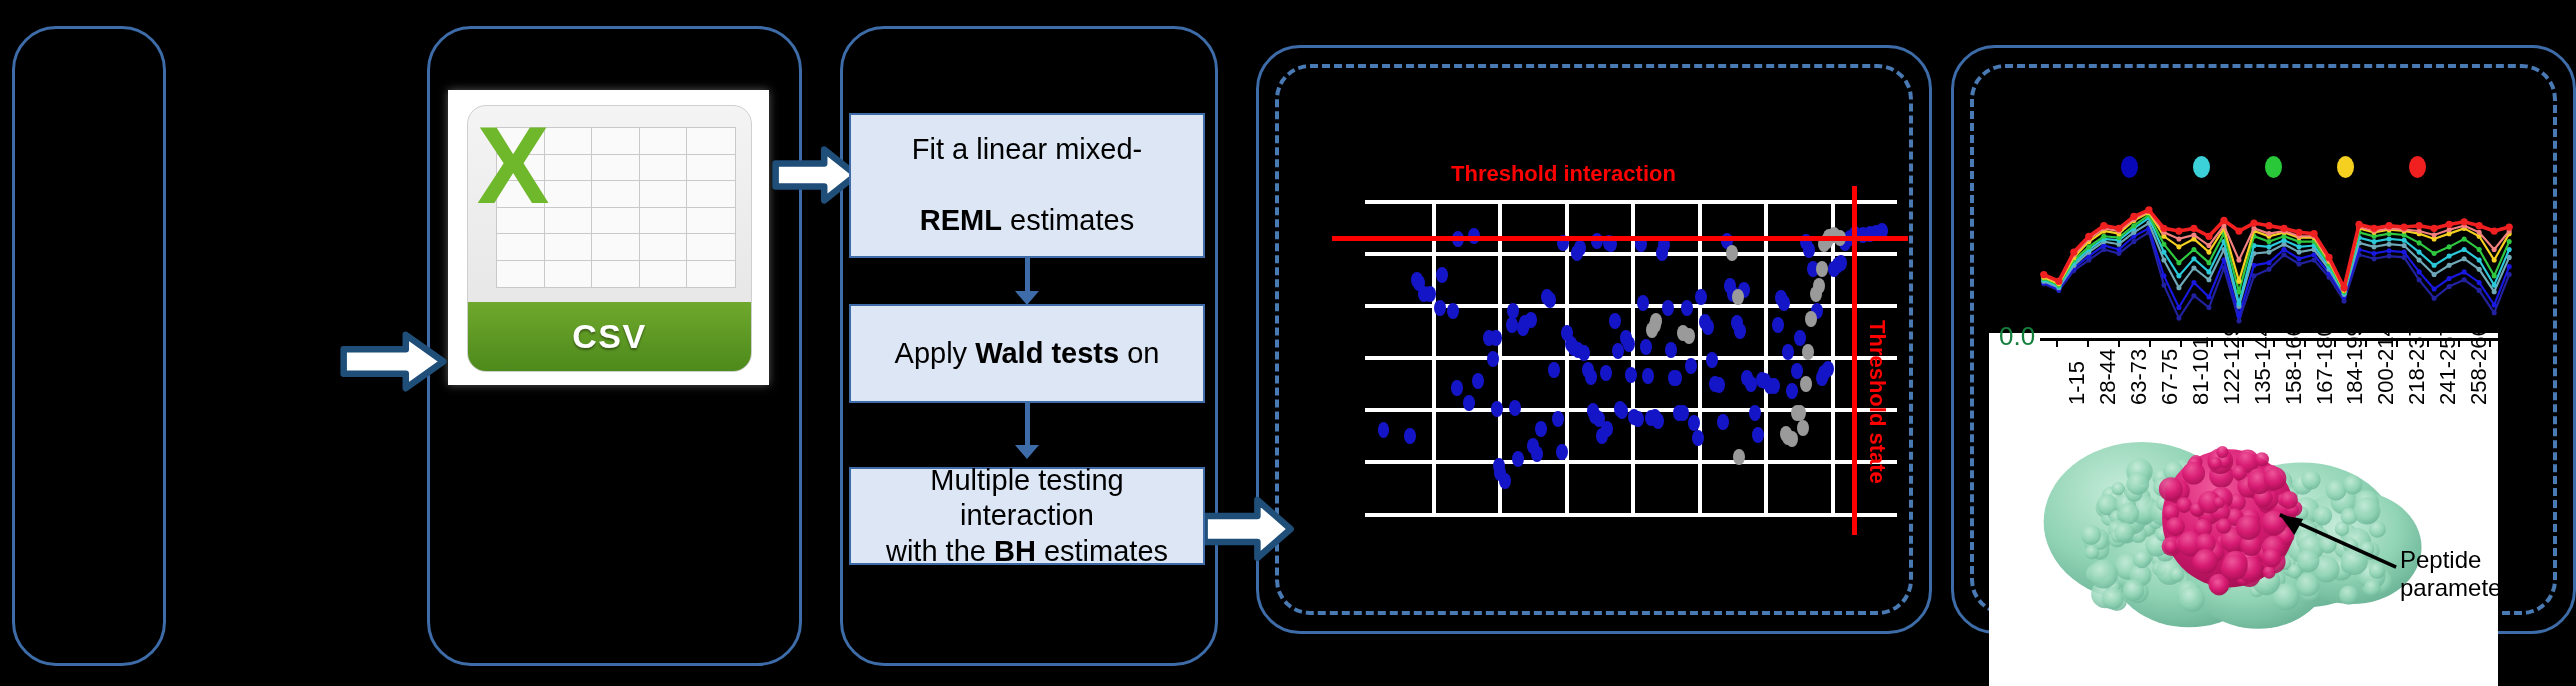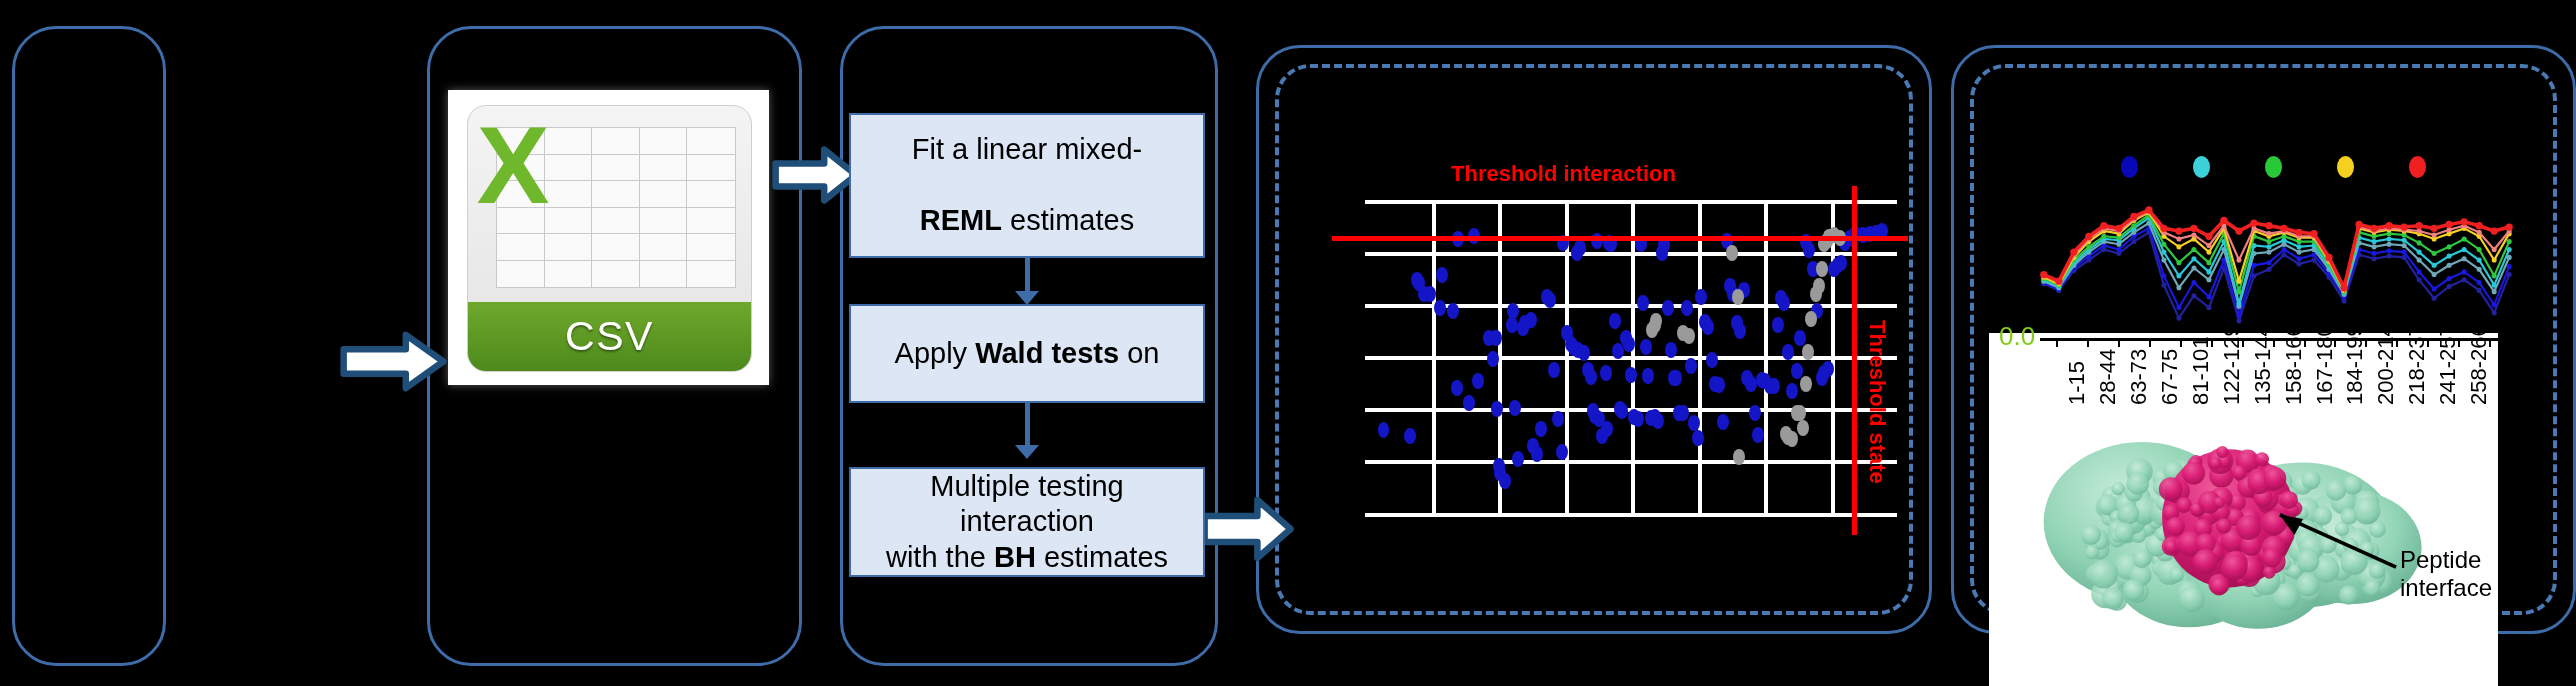--- a/index.html
+++ b/index.html
@@ -18,21 +18,21 @@
   .csv-icon{position:absolute;background:#fff;box-shadow:0 0 8.7px rgba(255,255,255,.35);}
   .csv-inner{position:absolute;left:6%;top:5%;width:88%;height:90%;border-radius:19px;overflow:hidden;
              background:linear-gradient(#f4f4f4,#e3e3e3);border:1.5px solid #cfcfcf;}
   .csv-grid{position:absolute;left:10%;top:8%;width:84%;height:60%;}
   .csv-grid .cell{position:absolute;border:0.7px solid #c9c9c9;background:#fafafa;}
   .csv-lowgrid{position:absolute;left:4%;top:56%;width:55%;height:22%;}
   .csv-x{position:absolute;left:3%;top:2%;width:38%;height:52%;color:#6fb72b;
          font-size:109px;font-weight:bold;line-height:1;font-family:"Liberation Sans",sans-serif;}
   .csv-band{position:absolute;left:0;bottom:0;width:100%;height:26%;
             background:linear-gradient(#6fa82c,#4d8a1c);display:flex;align-items:center;justify-content:center;}
-  .csv-band span{color:#fff;font-size:41px;font-weight:normal;letter-spacing:1.5px;
+  .csv-band span{color:#fff;font-size:34px;font-weight:bold;letter-spacing:1.5px;
             text-shadow:0 1.5px 2.2px rgba(0,0,0,.4);}
 
   
   .mbox{position:absolute;background:#dce6f4;border:2.2px solid #3d6ca8;box-sizing:border-box;
         display:flex;align-items:center;justify-content:center;text-align:center;
         color:#000;font-size:29px;line-height:1.22;padding:4.4px 7.3px;}
   .mbox b{font-weight:bold;}
   .vconn{position:absolute;background:#3d6ca8;width:5.1px;}
   .vtip{position:absolute;width:0;height:0;border-left:12.4px solid transparent;
         border-right:12.4px solid transparent;border-top:14.5px solid #3d6ca8;}
@@ -49,21 +49,21 @@
 
   
   .pep-wrap{position:absolute;}
   .pep-plot{position:absolute;left:0;top:0;width:100%;height:100%;}
   .pep-legend{position:absolute;display:flex;}
   .pep-legend .dot{width:17.4px;height:22px;border-radius:50%;}
   .pep-axis{position:absolute;background:#fff;}
   .pep-tick-lbl{position:absolute;color:#000;font-size:22px;white-space:nowrap;
       transform:rotate(-90deg);transform-origin:left top;font-family:"Liberation Sans",sans-serif;}
   .pep-xtitle{position:absolute;color:#000;font-size:26px;text-align:center;}
-  .pep-y0{position:absolute;color:#84cc16;font-size:26px;}
+  .pep-y0{position:absolute;color:#15803d;font-size:26px;}
 
   
   .prot-card{position:absolute;background:#fff;}
   .prot-label{position:absolute;color:#000;font-size:24px;line-height:1.15;}
 </style>
 </head>
 <body>
 
 <div class="panel" style="left:11.6px;top:26px;width:154px;height:640px;"></div>
 
@@ -146,21 +146,21 @@
   </div>
 <div class="vconn" style="left:1025px;top:258px;height:36px;"></div>
 <div class="vtip" style="left:1015px;top:291px;"></div>
 
 <div class="mbox" id="mbox1" style="left:849px;top:304px;width:356px;height:99px;">
     <div><span>Apply </span><b>Wald tests</b><span> on</span><br></div>
   </div>
 <div class="vconn" style="left:1025px;top:403px;height:45px;"></div>
 <div class="vtip" style="left:1015px;top:445px;"></div>
 
-<div class="mbox" id="mbox2" style="left:849px;top:467px;width:356px;height:110px;">
+<div class="mbox" id="mbox2" style="left:849px;top:467px;width:356px;height:98px;">
     <div><span>Multiple testing</span><br><span>interaction</span><br><span>with the </span><b>BH</b><span> estimates</span></div>
   </div>
 
 <div class="sc-label-h" style="left:1451px;top:161px;">Threshold interaction</div>
 
 <div class="scatter" id="scatter" style="left:1365px;top:200px;width:532px;height:313px;">
     <div class="sc-grid-line" style="left: 67px; top: 0px; width: 4.4px; height: 313px;"></div>
     <div class="sc-grid-line" style="left: 133px; top: 0px; width: 4.4px; height: 313px;"></div>
     <div class="sc-grid-line" style="left: 200px; top: 0px; width: 4.4px; height: 313px;"></div>
     <div class="sc-grid-line" style="left: 266px; top: 0px; width: 4.4px; height: 313px;"></div>
@@ -942,16 +942,16 @@
         <circle cx="337.74226012015305" cy="212.32957091812688" r="17.87937242798354" fill="url(#gPink)" opacity="0.9"></circle>
         <circle cx="392.07739476986467" cy="151.30997570077608" r="17.28227880658436" fill="url(#gPink)" opacity="0.9"></circle>
         <circle cx="316.40161844670257" cy="123.22632369078535" r="8.050925925925926" fill="url(#gPink)" opacity="0.9"></circle>
       </g>
     <line x1="560" y1="212" x2="400" y2="140" stroke="#000" stroke-width="5"></line>
     <polygon points="400,140 432,146 420,168" fill="#000"></polygon>
   </svg>
 
   <div class="prot-label" style="left:411px;top:140px;">
     <div>Peptide</div>
-    <div>interface</div>
+    <div>parameters</div>
   </div>
 </div>
 
 
 </body></html>

